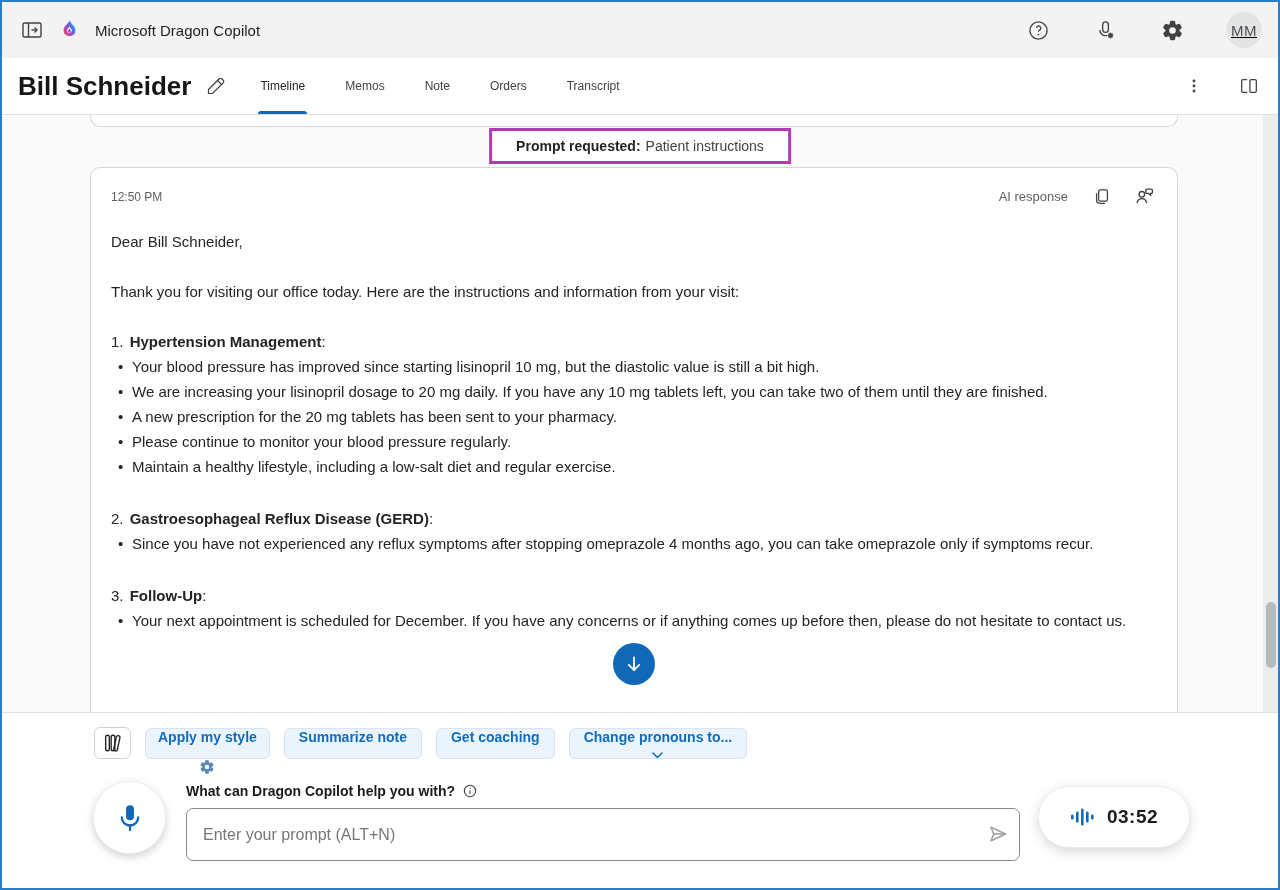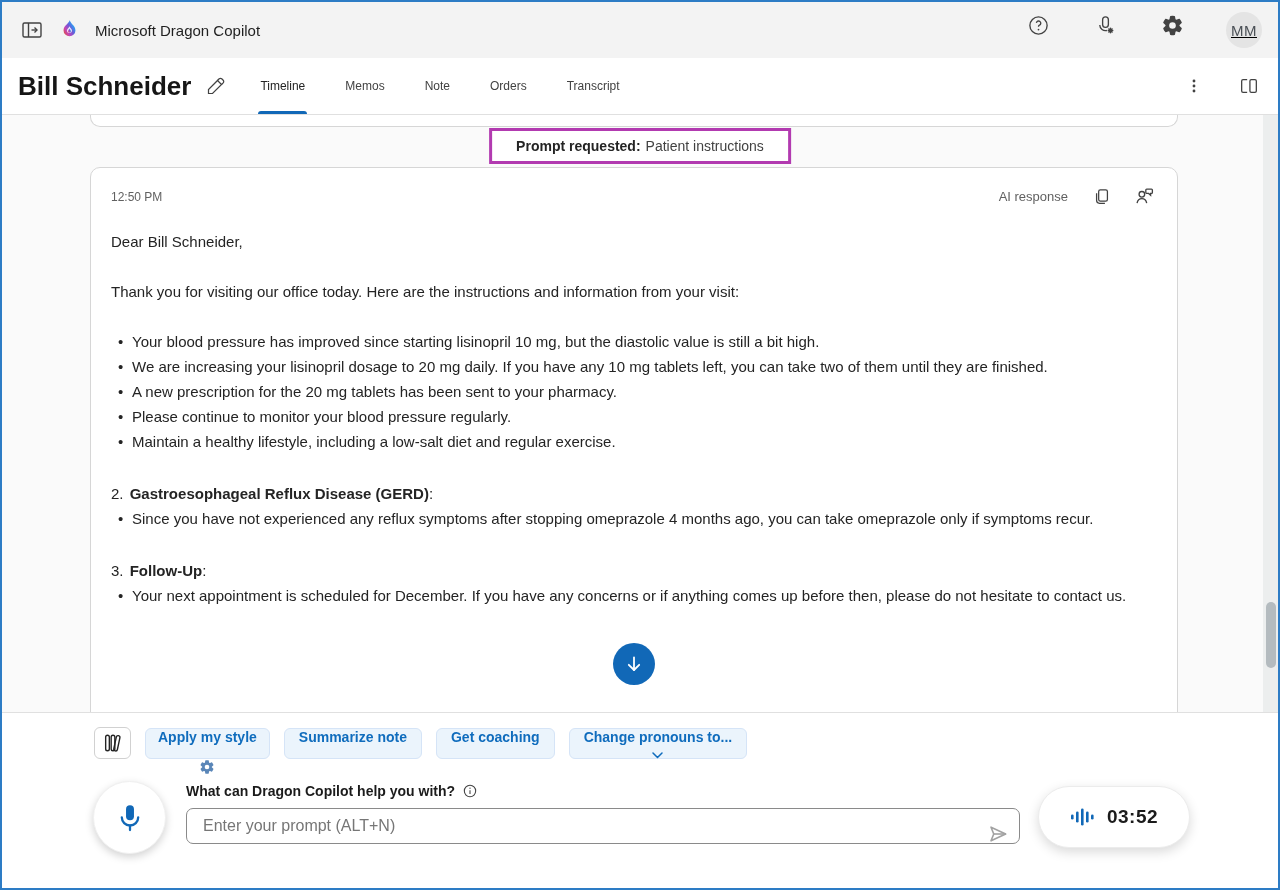--- a/index.html
+++ b/index.html
@@ -14,21 +14,21 @@
   }
 
   
   .topbar {
     height:56px; flex:0 0 56px; background:#f3f3f3;
     display:flex; align-items:center; padding:0 16px;
   }
   .tb-left { display:flex; align-items:center; gap:12px; }
   .icon-btn { background:none; border:none; cursor:pointer; display:flex; align-items:center; justify-content:center; color:#424242; padding:2px; }
   .app-title { font-size:15px; color:#1f1f1f; margin-left:2px; }
-  .tb-right { margin-left:auto; display:flex; align-items:flex-start; gap:40px;text-decoration:underline; }
+  .tb-right { margin-left:auto; display:flex; align-items:center; gap:40px;text-decoration:underline; }
   .avatar {
     width:36px; height:36px; border-radius:50%; background:#e4e4e4;
     display:flex; align-items:center; justify-content:center;
     font-size:15px; color:#4a4f55; letter-spacing:.5px; cursor:pointer; border:none;
   }
 
   
   .patient-header {
     height:57px; flex:0 0 57px; background:#fff; border-bottom:1px solid #e0e0e0;
     display:flex; align-items:center; padding:0 16px; position:relative;
@@ -117,21 +117,21 @@
   .mic-fab {
     position:absolute; left:91px; top:68px; width:73px; height:73px; border-radius:50%;
     background:#fff; border:1px solid #f0f0f0; box-shadow:0 3px 9px rgba(0,0,0,.18);
     display:flex; align-items:center; justify-content:center; color:#1168b7; cursor:pointer;
   }
   .prompt-label {
     position:absolute; left:184px; top:70px; display:flex; align-items:center; gap:7px;
     font-size:14px; font-weight:bold; color:#1b1b1b;
   }
   .prompt-label .info { color:#424242; display:flex; }
-  .prompt-input-wrap { position:absolute; left:184px; top:95px; width:834px; height:36px; }
+  .prompt-input-wrap { position:absolute; left:184px; top:95px; width:834px; height:53px; }
   .prompt-input {
     width:100%; height:100%; border:1px solid #8a8a8a; border-radius:7px;
     font-size:16px; font-family:inherit; color:#242424; padding:0 46px 0 16px; background:#fff;
   }
   .prompt-input::placeholder { color:#767676; }
   .send-btn {
     position:absolute; right:10px; top:13px; background:none; border:none;
     color:#a2a2a2; cursor:pointer; display:flex;
   }
   .timer-pill {
@@ -265,20 +265,21 @@
             </svg>
           </button>
         </div>
       </div>
 
       <div class="msg-body">
         <p>Dear Bill Schneider,</p>
         <p>Thank you for visiting our office today. Here are the instructions and information from your visit:</p>
         <div>
             <div class="sec-block">
+              <div class="sec-head"><span class="sec-num">1. </span><b>Hypertension Management</b>:</div>
               <ul class="sec-list">
                 <li>Your blood pressure has improved since starting lisinopril 10 mg, but the diastolic value is still a bit high.</li>
                 <li>We are increasing your lisinopril dosage to 20 mg daily. If you have any 10 mg tablets left, you can take two of them until they are finished.</li>
                 <li>A new prescription for the 20 mg tablets has been sent to your pharmacy.</li>
                 <li>Please continue to monitor your blood pressure regularly.</li>
                 <li>Maintain a healthy lifestyle, including a low-salt diet and regular exercise.</li>
               </ul>
             </div>
             <div class="sec-block">
               <div class="sec-head"><span class="sec-num">2. </span><b>Gastroesophageal Reflux Disease (GERD)</b>:</div>

